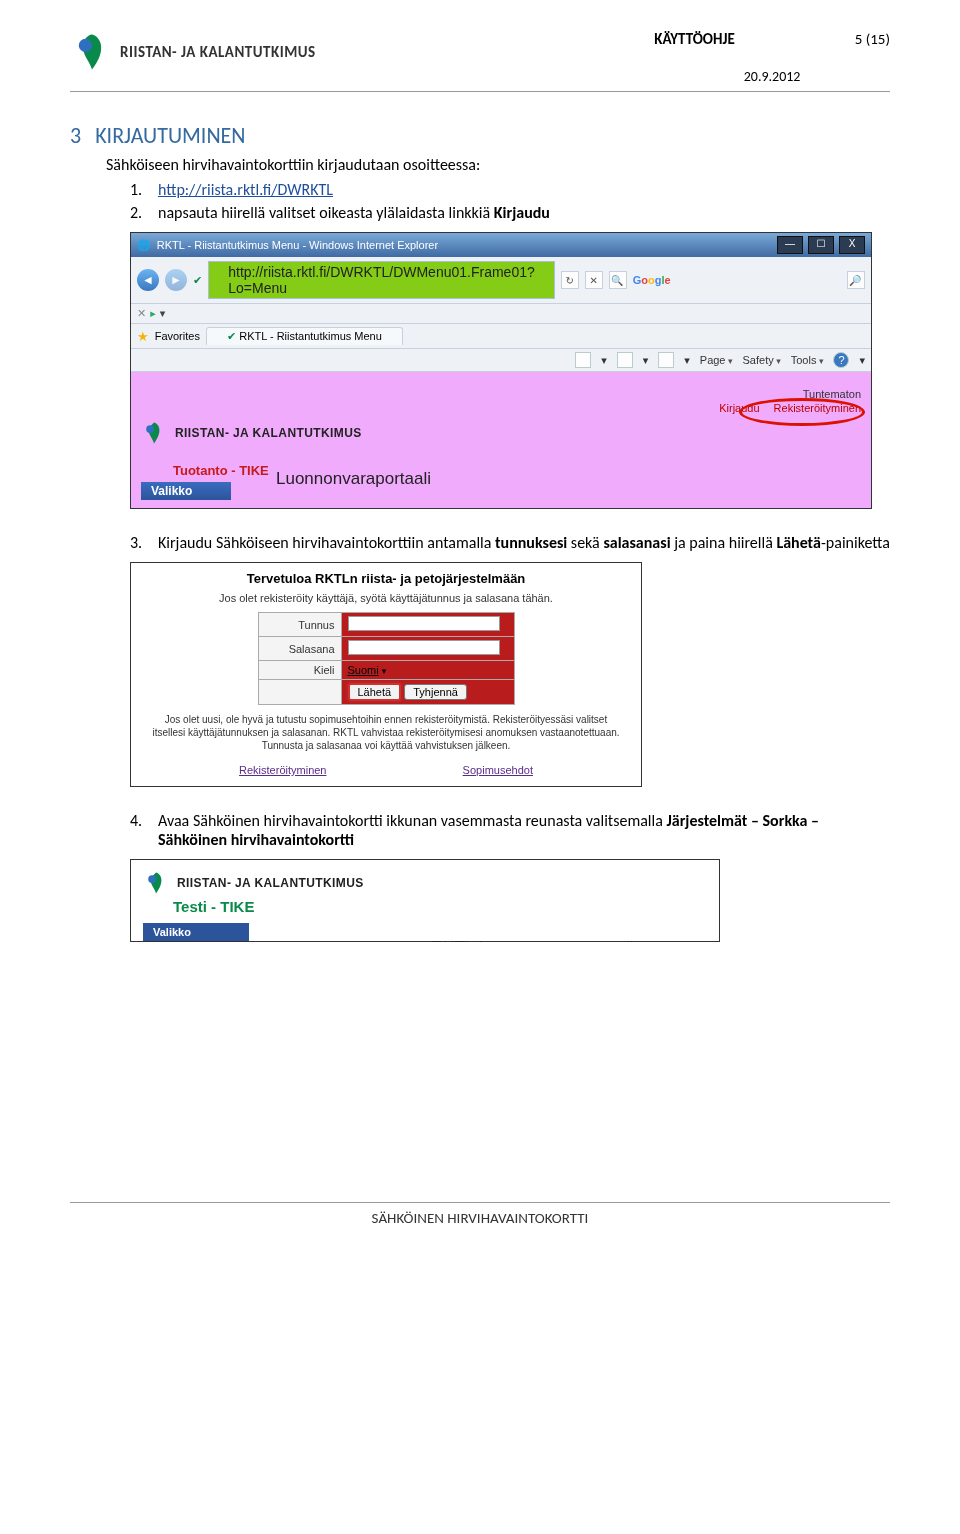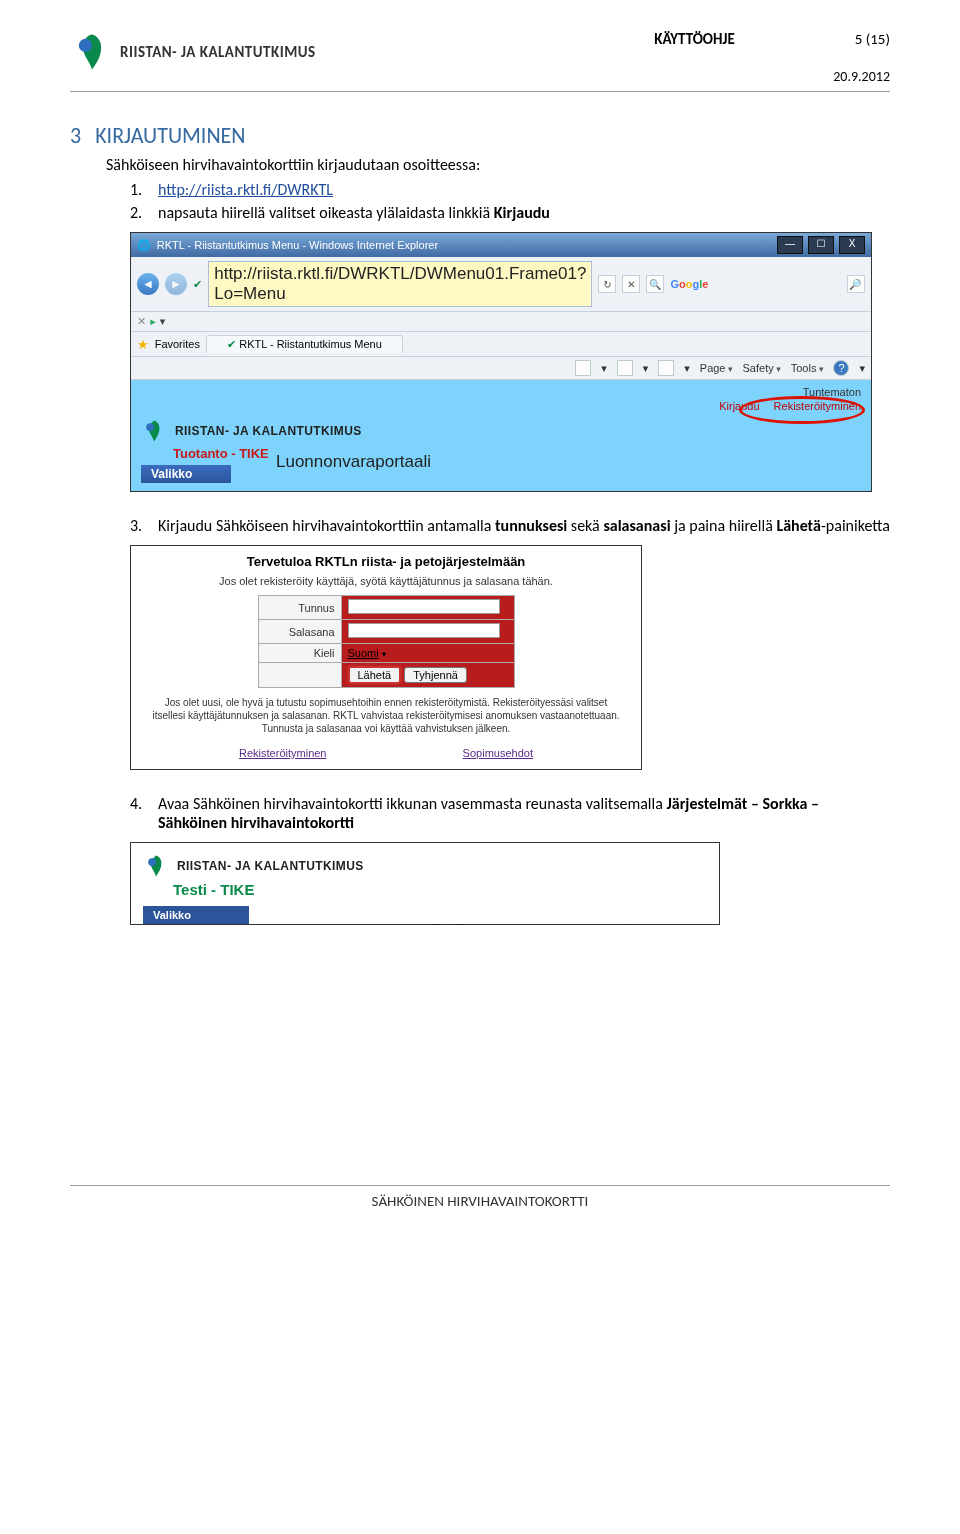--- a/index.html
+++ b/index.html
@@ -1,21 +1,21 @@
 <!DOCTYPE html>
 <html><head>
 <meta charset="utf-8">
 <style>
 body{margin:0;font-family:Calibri,Arial,sans-serif;background:#fff;color:#000;width:960px}
 .page{padding:30px 70px 40px 70px}
 .hdr{display:flex;align-items:flex-start;border-bottom:1px solid #999;padding-bottom:6px;margin-bottom:30px}
 .logo{display:flex;align-items:center;gap:6px}
 .logo-mark{width:44px;height:44px}
 .logo-text{font-size:15px;font-weight:bold;letter-spacing:.5px;color:#333}
-.hdr-right{margin-left:auto;text-align:right}
+.hdr-right{margin-left:auto;text-align:center}
 .hdr-row{display:flex;gap:120px;font-size:15px}
 .doc-title{font-weight:bold}
 .hdr-date{font-size:14px;margin-top:20px}
 .section{display:flex;gap:14px;margin:10px 0 6px 0}
 .section-num{font-size:22px;color:#356aa0}
 .section-title{font-size:22px;color:#356aa0}
 .body-text{font-size:16px;margin:2px 0 6px 36px}
 .list{margin-left:60px;font-size:16px}
 .list-item{display:flex;gap:10px;margin:4px 0}
 .list-num{min-width:18px}
@@ -23,39 +23,39 @@
 .bold{font-weight:bold}
 .shot{border:1px solid #333;background:#fff;margin:10px 0 24px 60px;font-family:"Segoe UI",Tahoma,sans-serif;font-size:11px;overflow:hidden}
 
 
 .s1{width:740px}
 .s1-title{background:linear-gradient(#7aa9d8,#3f6aa3);color:#fff;padding:3px 6px;display:flex;align-items:center;justify-content:space-between}
 .s1-title-left{display:flex;align-items:center;gap:6px}
 .win-btn{display:inline-block;width:24px;height:16px;background:#2b3b52;border:1px solid #111;color:#fff;text-align:center;font-size:10px;line-height:14px;margin-left:2px}
 .s1-addr{background:#eef2f6;padding:4px 6px;display:flex;align-items:center;gap:6px;border-bottom:1px solid #c7d1dd}
 .nav-btn{width:22px;height:22px;border-radius:50%;background:linear-gradient(#6bb4ef,#3a78c1);color:#fff;display:flex;align-items:center;justify-content:center;font-size:12px}
-.addr-input{flex:1;background:#fef9c3;border:1px solid #aac0d8;padding:2px 5px;font-size:17px;color:#222}
+.addr-input{flex:1;background:#84cc16;border:1px solid #aac0d8;padding:2px 19px;font-size:14px;color:#222}
 .addr-icon{width:16px;height:16px;border:1px solid #c7d1dd;background:#fdfdfd;display:flex;align-items:center;justify-content:center;font-size:10px;color:#555}
 .g-brand{font-weight:bold;font-size:11px}
 .s1-tool{background:#eef2f6;padding:3px 6px;border-bottom:1px solid #c7d1dd;font-size:11px;color:#444;display:flex;gap:4px}
 .s1-fav{background:#eef2f6;padding:3px 6px;display:flex;align-items:center;gap:6px;border-bottom:1px solid #c7d1dd}
 .fav-star{color:#f5b400;font-size:13px}
 .tab-site{background:#f6f9fc;border:1px solid #c7d1dd;border-bottom:none;padding:2px 20px;border-radius:3px 3px 0 0}
 .s1-menubar{background:#eef2f6;padding:3px 6px;display:flex;align-items:center;justify-content:flex-end;gap:10px;border-bottom:1px solid #c7d1dd;font-size:11px;color:#333}
 .mb-icon{width:14px;height:14px;border:1px solid #bcc;background:#fdfdfd}
 .drop::after{content:" ▾";color:#555;font-size:9px}
-.s1-body{background:#7dd3fc;padding:6px 10px 8px 10px;position:relative}
+.s1-body{background:#f0abfc;padding:16px 10px 8px 10px;position:relative}
 .s1-body-top{display:flex;justify-content:flex-end;gap:14px;font-size:11px}
 .t-unk{color:#333}
 .red-link{color:#b00}
 .ellipse{position:absolute;border:3px solid #d10;border-radius:50%}
 .s1-inner{display:flex;align-items:center;gap:8px;margin-top:6px}
 .logo-sm{width:26px;height:26px}
 .brand-txt{font-size:12px;font-weight:bold;color:#222;letter-spacing:.4px}
-.tuotanto{color:#c71a1a;font-weight:bold;font-size:13px;margin-left:32px;margin-top:2px}
+.tuotanto{color:#c71a1a;font-weight:bold;font-size:13px;margin-left:32px;margin-top:17px}
 .valikko{background:linear-gradient(#3a6cbf,#2c549b);color:#fff;padding:2px 10px;font-size:12px;font-weight:bold;width:70px;margin-top:4px}
 .portal{font-size:17px;color:#222;margin-left:45px;margin-top:-20px}
 
 
 .s2{width:510px;font-size:11px}
 .s2-h{font-weight:bold;text-align:center;font-size:13px;padding:8px 6px 4px}
 .s2-sub{text-align:center;color:#333;padding:2px 10px 8px}
 .s2-table{border-collapse:collapse;margin:0 auto}
 .s2-table td{border:1px solid #aaa;padding:3px 6px;background:#f4f4f4;font-size:11px}
 .s2-table td.lbl{text-align:right;width:70px;color:#333}

